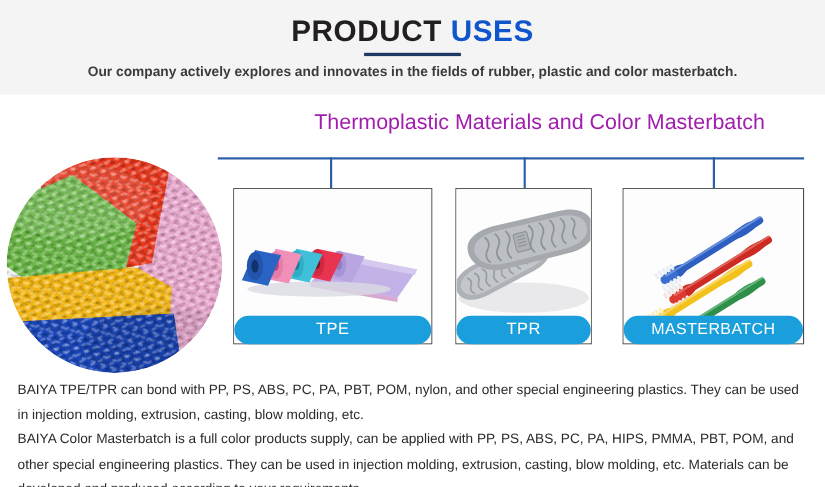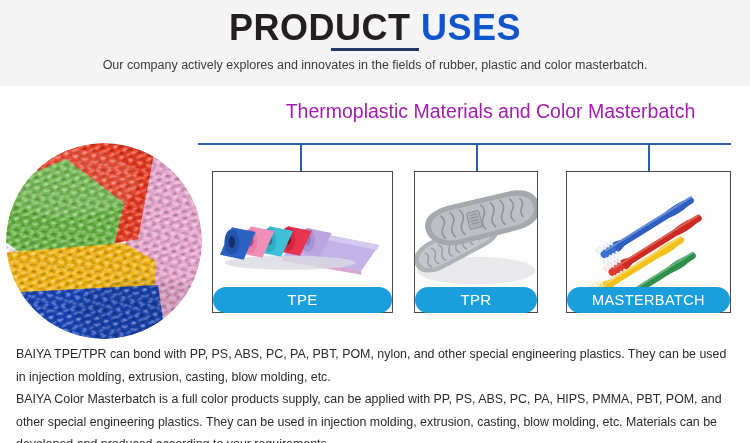--- a/index.html
+++ b/index.html
@@ -23,21 +23,21 @@
     width: 750px;
     height: 86px;
     background: #f4f4f5;
   }
   .header-title {
     position: absolute;
     left: 0;
     top: 11px;
     width: 750px;
     text-align: center;
-    font-size: 36px;
+    font-size: 27px;
     font-weight: bold;
     letter-spacing: 0.5px;
     line-height: 34px;
     white-space: nowrap;
   }
   .title-dark { color: #231f20; }
   .title-blue { color: #1155cc; }
   .title-underline {
     position: absolute;
     left: 50%;
@@ -50,20 +50,21 @@
   .header-sub {
     position: absolute;
     left: 0;
     top: 56px;
     width: 750px;
     text-align: center;
     font-size: 12.5px;
     color: #3b3b3b;
     line-height: 18px;
     white-space: nowrap;
+    font-weight: bold;
   }
 
   
   .section-heading {
     position: absolute;
     left: 238px;
     top: 98px;
     width: 505px;
     text-align: center;
     font-size: 19.5px;

